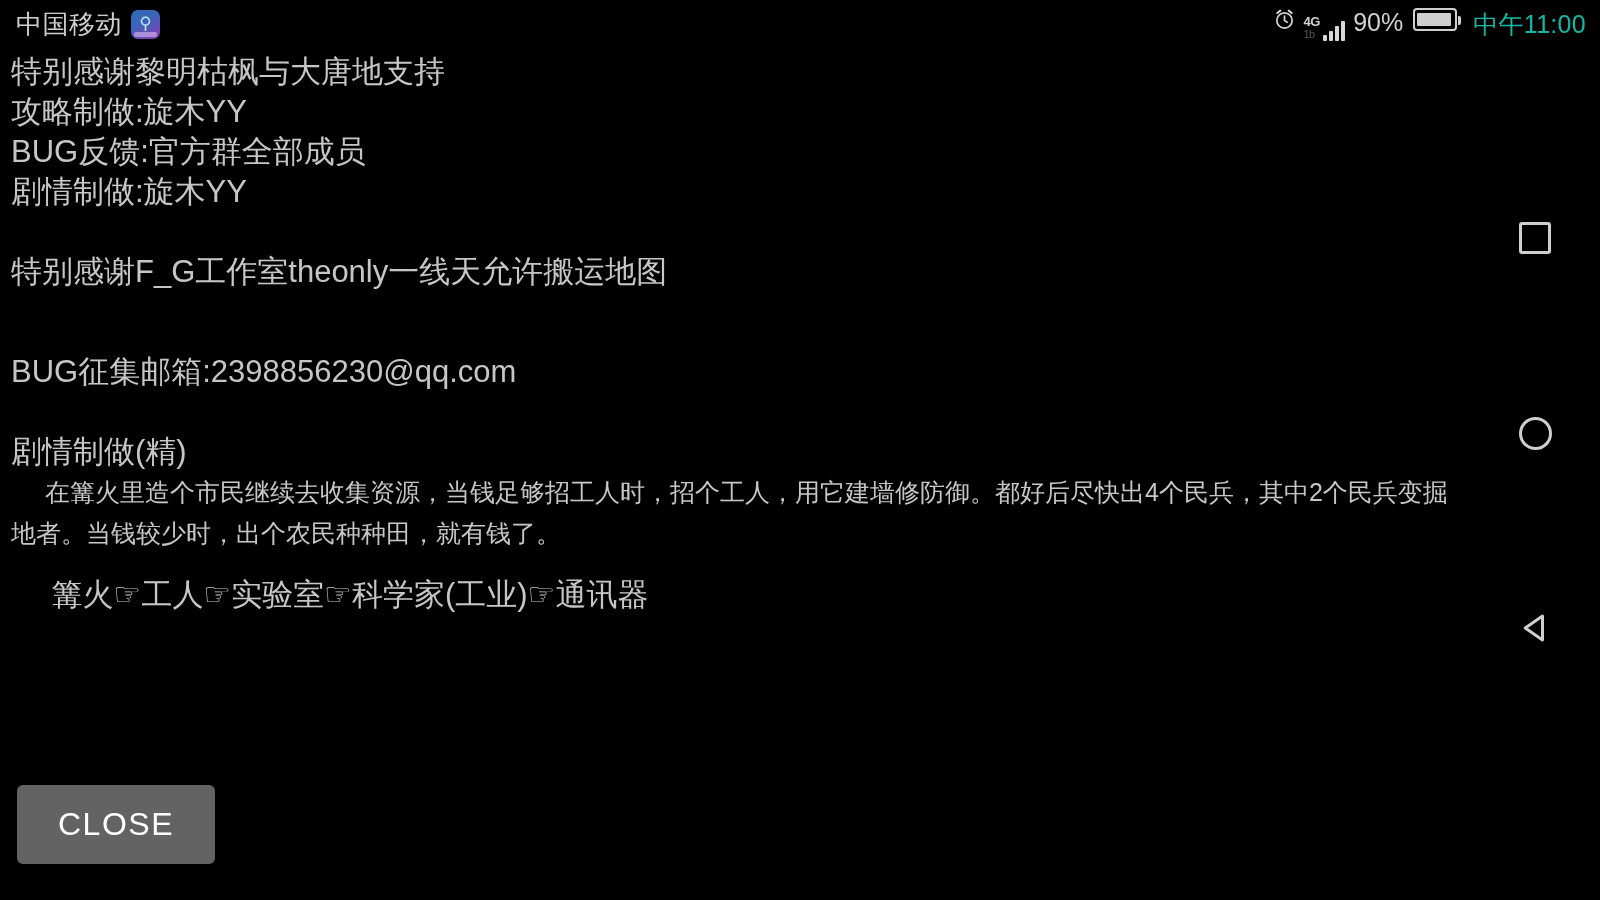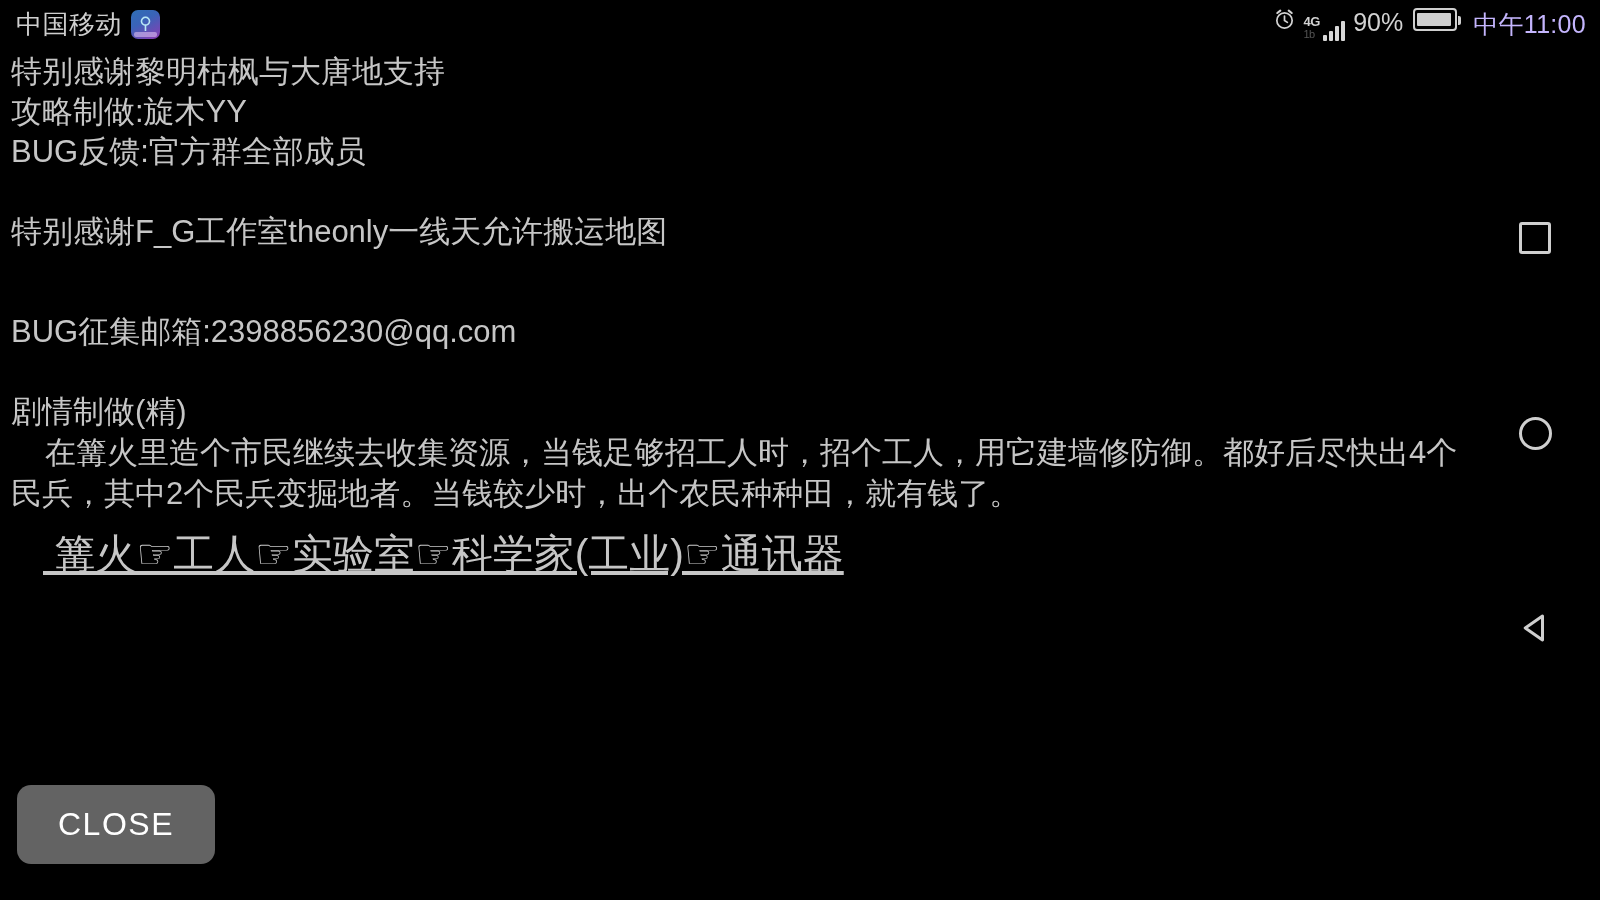--- a/index.html
+++ b/index.html
@@ -72,21 +72,21 @@
     display:flex; align-items:center;
   }
   .battery .fill {
     height:13px; margin-left:2px; width:34px;
     background:#cfcfcf; border-radius:1px;
   }
   .battery:after {
     content:""; position:absolute; right:-6px; top:6px;
     width:3px; height:9px; background:#cfcfcf; border-radius:0 2px 2px 0;
   }
-  .clock-text { font-size:25px; color:#c4b5fd; margin-left:9px; letter-spacing:.3px; }
+  .clock-text { font-size:25px; color:#14b8a6; margin-left:9px; letter-spacing:.3px; }
 
   
   #content {
     position:absolute; top:52px; left:0;
     width:1470px; height:852px;
     color:#c6c6c6;
     z-index:10;
     margin-left:9px;
   }
   .line {
@@ -100,41 +100,40 @@
     position:relative;
     height:20px;
     overflow:hidden;
     line-height:40px;
     margin-top:-20px;
   }
   .blank { height:40px; }
   .blank.half { height:20px; }
 
   #para-tutorial {
-    font-size:31px;
+    font-size:25px;
     line-height:41px;
     color:#c6c6c6;
     width:1455px;
     text-indent:34px;
     padding-left:2px;
   }
   #para-flow {
-    font-size:41px; line-height:41px; color:#c6c6c6;
+    font-size:31px; line-height:41px; color:#c6c6c6;
     padding-left:34px;
-    text-decoration:underline;
   }
   #para-flow .flowline { white-space:pre; }
 
   
   #close-button {
     position:absolute;
     left:17px; top:785px;
     width:198px; height:79px;
     background:#636363;
-    border:none; border-radius:14px;
+    border:none; border-radius:6px;
     color:#ffffff;
     font-size:32px;
     letter-spacing:1.5px;
     font-family:"Liberation Sans","DejaVu Sans",sans-serif;
     cursor:pointer;
     z-index:20;
   }
 
   
   #nav-bar {
@@ -207,20 +206,21 @@
 
   <div id="content">
 
     <div class="line clipped">
       
     </div>
 
     <div class="line">特别感谢黎明枯枫与大唐地支持</div>
     <div class="line">攻略制做:旋木YY</div>
     <div class="line">BUG反馈:官方群全部成员</div>
+    <div class="line">剧情制做:旋木YY</div>
 
     <div class="blank"></div>
 
     <div class="line">特别感谢F_G工作室theonly一线天允许搬运地图</div>
 
     <div class="blank"></div>
     <div class="blank half"></div>
 
     <div class="line">BUG征集邮箱:2398856230@qq.com</div>
 

